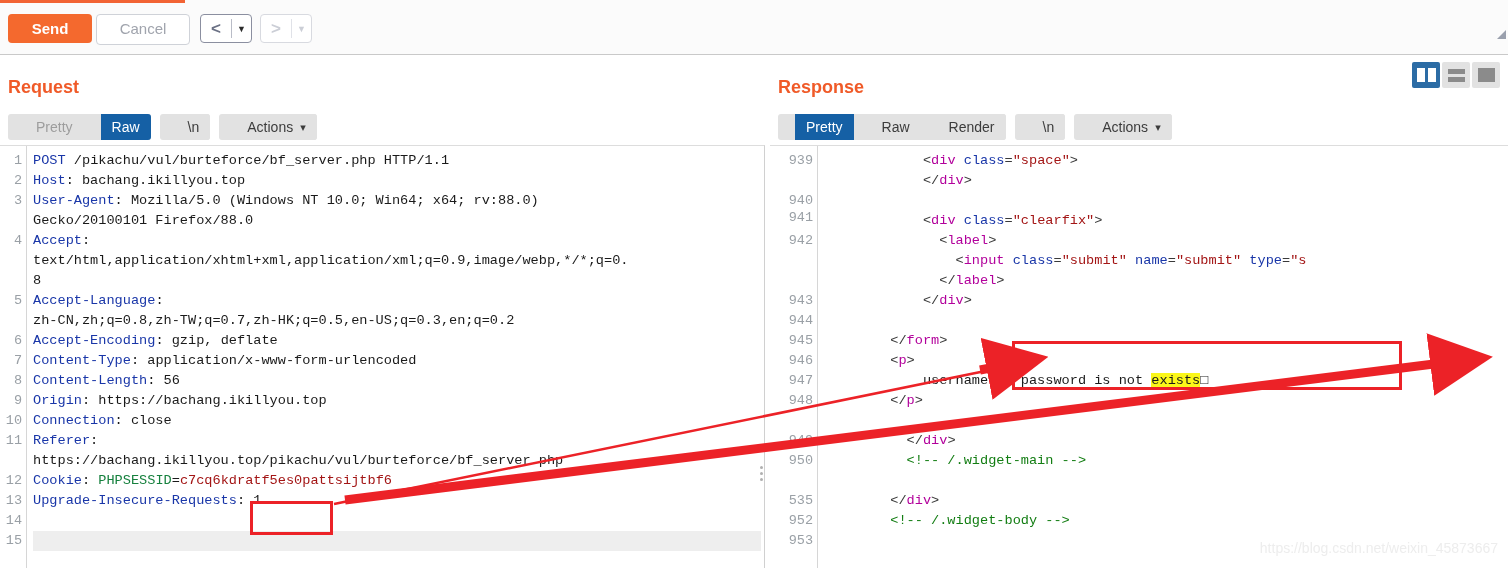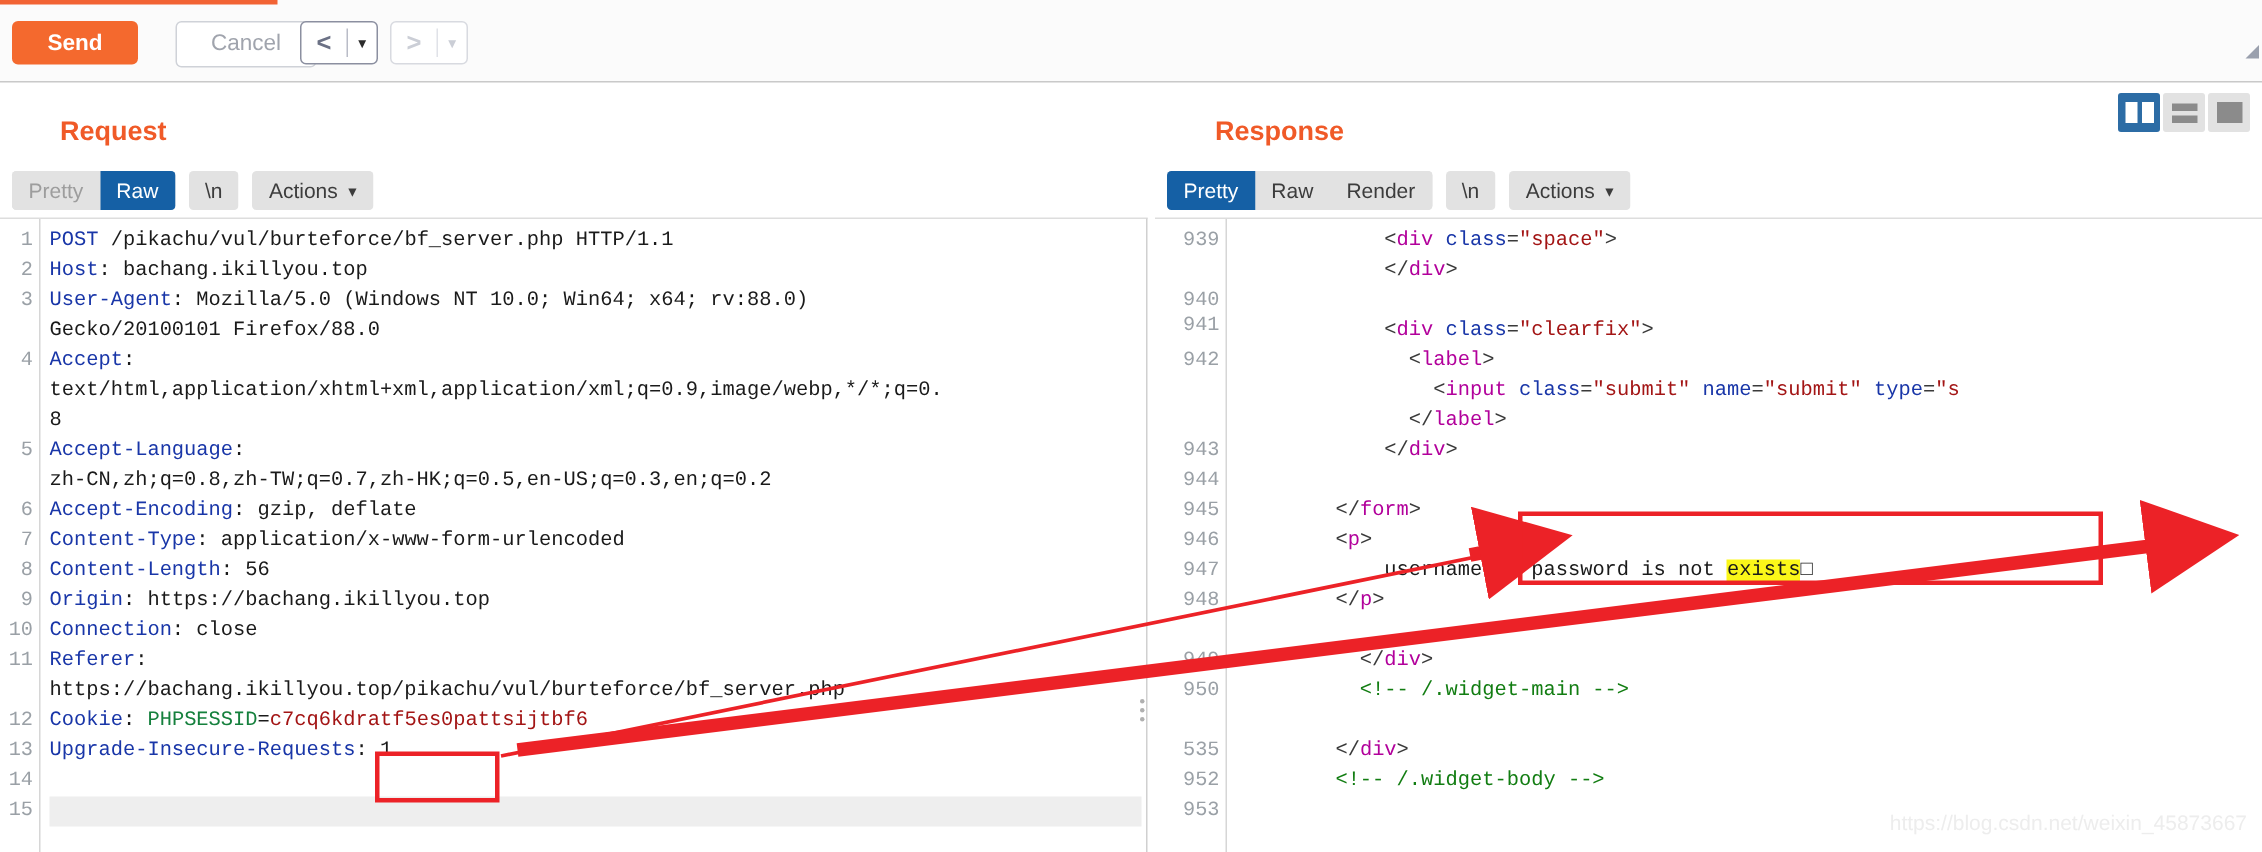--- a/index.html
+++ b/index.html
@@ -27,21 +27,21 @@
     background: #f4692e;
     color: #ffffff;
     border: none; border-radius: 4px;
     font-size: 15px; font-weight: bold;
     font-family: "Liberation Sans", sans-serif;
     cursor: pointer;
     line-height: 29px; text-align:center;
     padding:0;
   }
   .btn-cancel {
-    position: absolute; left: 117px; top: 14px;
+    position: absolute; left: 96px; top: 14px;
     width: 92px; height: 29px;
     background: #ffffff;
     color: #a0a4ad;
     border: 1px solid #cfd2d8; border-radius: 4px;
     font-size: 15px;
     font-family: "Liberation Sans", sans-serif;
     line-height: 27px; text-align:center; padding:0;
   }
   .nav-group {
     position: absolute; top: 14px; height: 29px;
@@ -77,38 +77,37 @@
     width:0;height:0;
     border-left:9px solid transparent;
     border-bottom:9px solid #9aa0ad;
   }
 
   
   .panel-title {
     position:absolute;
     font-size: 18px; font-weight: bold; color: #f05a28;
     font-family: "Liberation Sans", sans-serif;
-    margin-left: 32px;
   }
   #req-title { left: 8px; top: 77px; }
   #res-title { left: 778px; top: 77px; }
 
   .tabstrip { position:absolute; height:26px; display:flex; align-items:stretch; }
   #req-tabs { left: 8px; top: 114px; }
   #res-tabs { left: 778px; top: 114px; }
 
   .tabgroup {
     display:flex; background:#e2e2e2; border-radius:3px;
     margin-right: 9px; overflow:hidden; align-items:stretch;
   }
   .tab {
     padding: 0 11px; height:44px; line-height:26px;
     font-size: 14px; color:#3c3c3c; background:#e2e2e2;
     font-family: "Liberation Sans", sans-serif;
-    white-space:nowrap; cursor:pointer;
+    white-space:nowrap; cursor:pointer;margin-left:17px;
   }
   .tab.inactive-dim { color:#9d9d9d; }
   .tab.active { background:#1560a5; color:#ffffff; }
   .tab.caret::after {
     content:"\25BE"; margin-left:7px; font-size:11px; position:relative; top:-1px;
   }
 
   
   .viewmodes { position:absolute; right: 8px; top: 62px; display:flex; gap:2px; }
   .vm {

